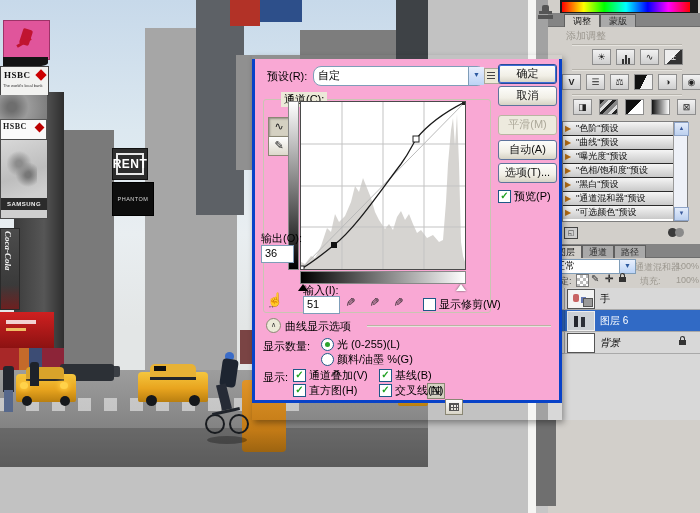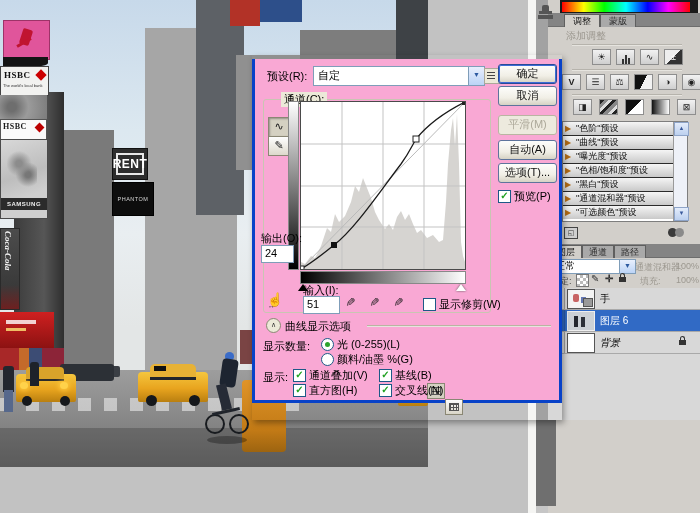--- a/index.html
+++ b/index.html
@@ -295,21 +295,21 @@
         <div class="padlock" style="position:absolute;right:14px;top:8px;"></div>
       </div>
     </div>
     <div class="a" style="left:0;top:420px;width:8px;height:86px;background:#6f6f6f;"></div>
   </div>
 
   <div class="a dlg">
     <div class="a dbody">
 
       <span class="a lbl" style="left:12px;top:10px;">预设(R):</span>
-      <div class="a combo" style="left:58px;top:7px;width:166px;height:18px;">
+      <div class="a combo" style="left:58px;top:7px;width:166px;height:18px;border-radius:8px;">
         <span>自定</span><span class="da">▼</span>
       </div>
       <div class="a" style="left:229px;top:9px;width:14px;height:14px;border:1px solid #aca899;background:#ece9d8;">
         <i style="position:absolute;left:2px;top:3px;width:8px;height:1px;background:#444;"></i>
         <i style="position:absolute;left:2px;top:6px;width:8px;height:1px;background:#444;"></i>
         <i style="position:absolute;left:2px;top:9px;width:8px;height:1px;background:#444;"></i>
       </div>
 
       <div class="a xbtn3 def" style="left:243px;top:5px;width:57px;height:18px;line-height:17px;">确定</div>
       <div class="a xbtn3" style="left:243px;top:27px;width:57px;height:18px;line-height:17px;">取消</div>
@@ -350,21 +350,21 @@
           <rect x="30" y="140" width="6" height="6" fill="#111"></rect>
           <rect x="112" y="34" width="6" height="6" fill="#fff" stroke="#222"></rect>
         </svg>
       </div>
 
       <div class="a" style="left:45px;top:212px;width:164px;height:11px;border:1px solid #888;background:linear-gradient(90deg,#000,#fff);"></div>
       <div class="a" style="left:43px;top:225px;width:0;height:0;border-left:5px solid transparent;border-right:5px solid transparent;border-bottom:7px solid #000;"></div>
       <div class="a" style="left:201px;top:225px;width:0;height:0;border-left:5px solid transparent;border-right:5px solid transparent;border-bottom:7px solid #fff;filter:drop-shadow(0 0 1px #555);"></div>
 
       <span class="a lbl" style="left:6px;top:172px;">输出(O):</span>
-      <div class="a field" style="left:6px;top:186px;width:28px;height:16px;">24</div>
+      <div class="a field" style="left:6px;top:186px;width:28px;height:16px;">36</div>
       <span class="a lbl" style="left:48px;top:224px;">输入(I):</span>
       <div class="a field" style="left:48px;top:237px;width:32px;height:16px;">51</div>
 
       <div class="a" style="left:12px;top:233px;width:18px;height:20px;font-size:13px;color:#333;">☝<span style="position:absolute;left:1px;top:10px;font-size:7px;">↔</span></div>
       <span class="a dropper" style="left:90px;top:236px;">✎</span>
       <span class="a dropper" style="left:114px;top:236px;">✎</span>
       <span class="a dropper" style="left:138px;top:236px;">✎</span>
       <div class="a" style="left:168px;top:238px;">
         <span class="cb" style="display:inline-block;vertical-align:middle;color:transparent;">✓</span>
         <span class="lbl" style="vertical-align:middle;">显示修剪(W)</span>

